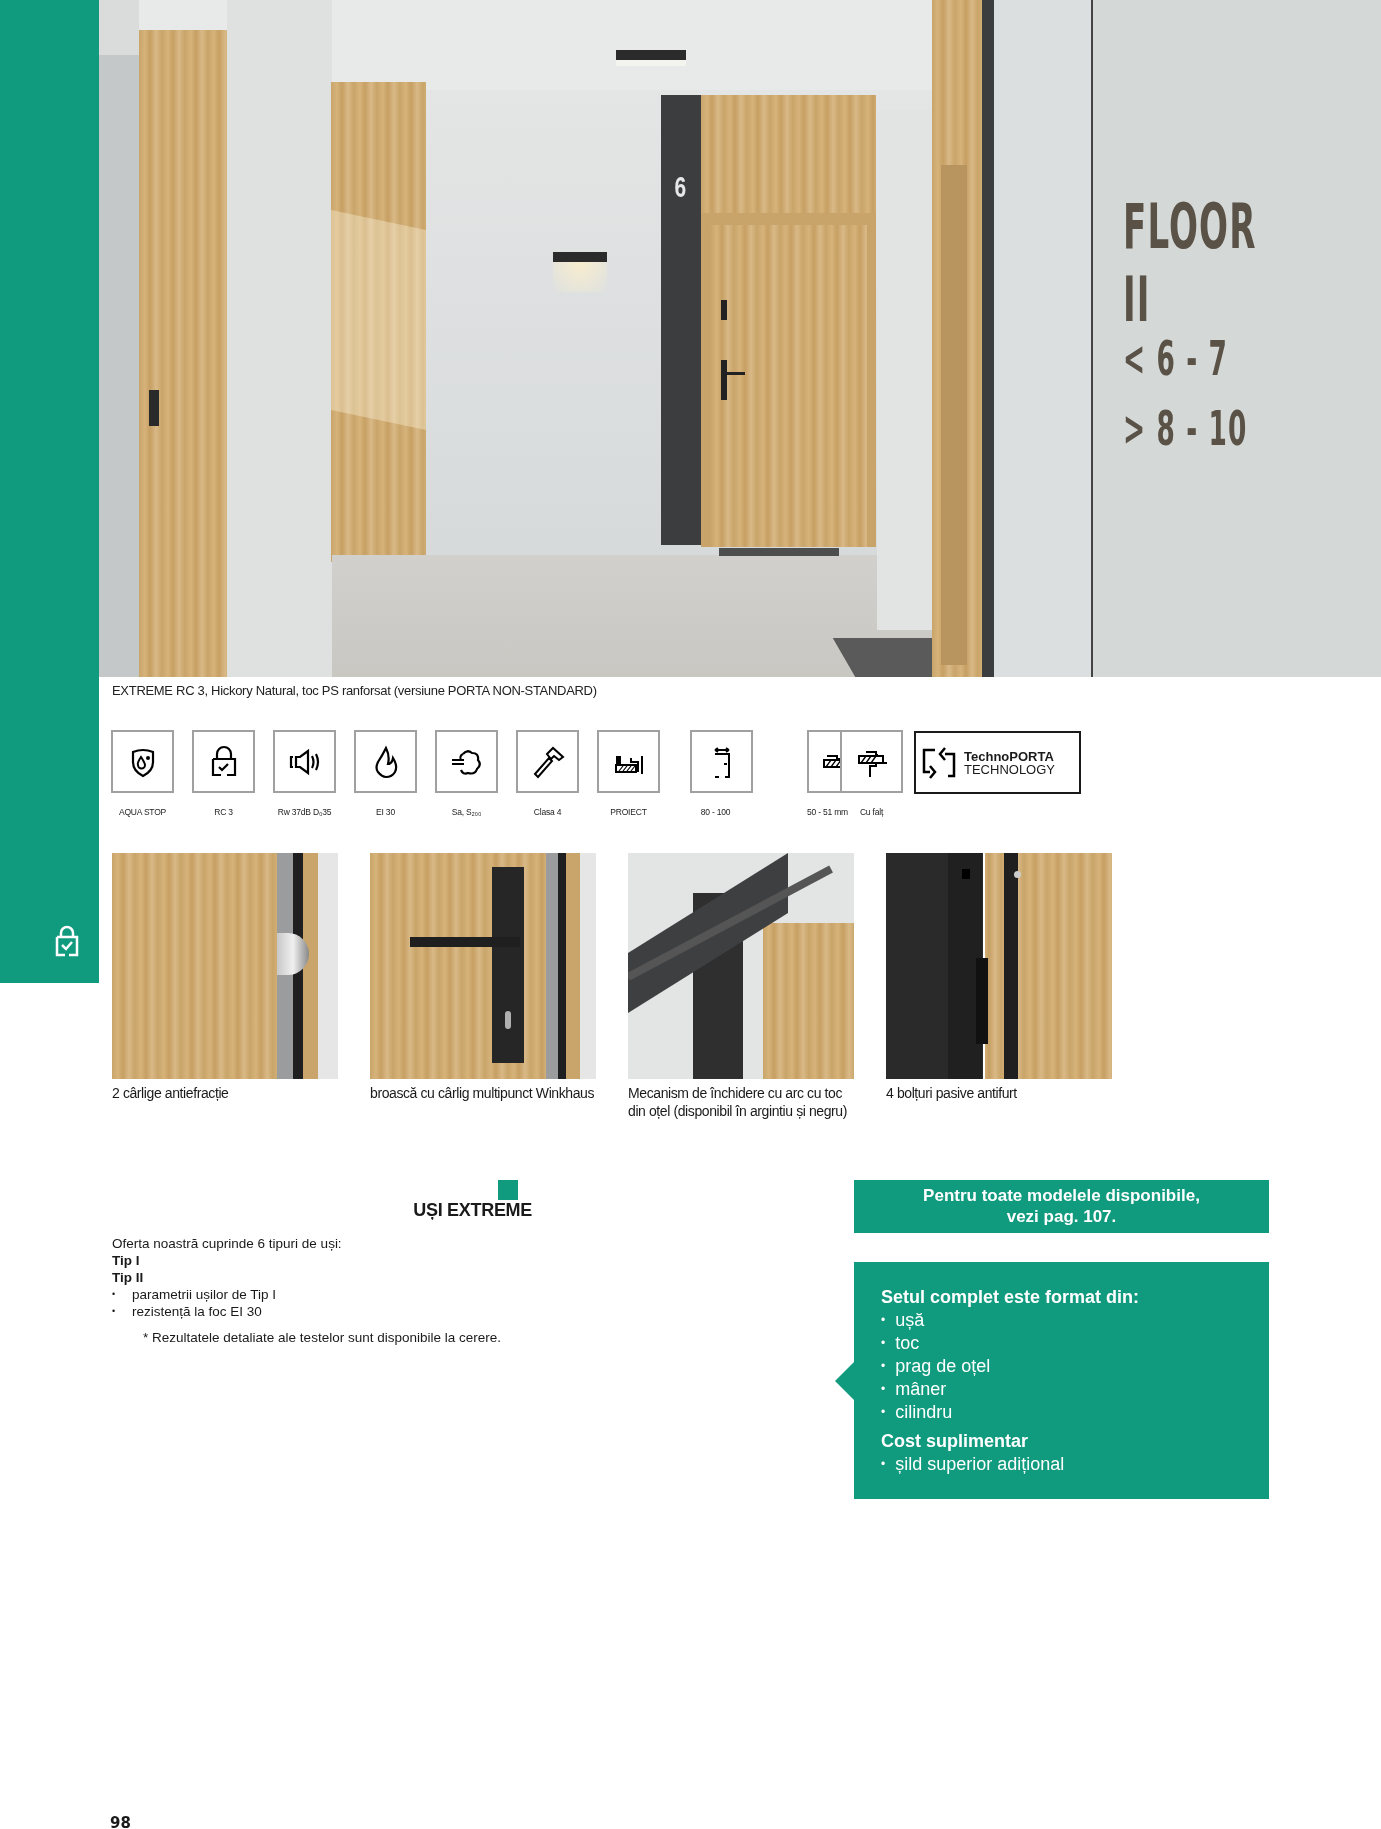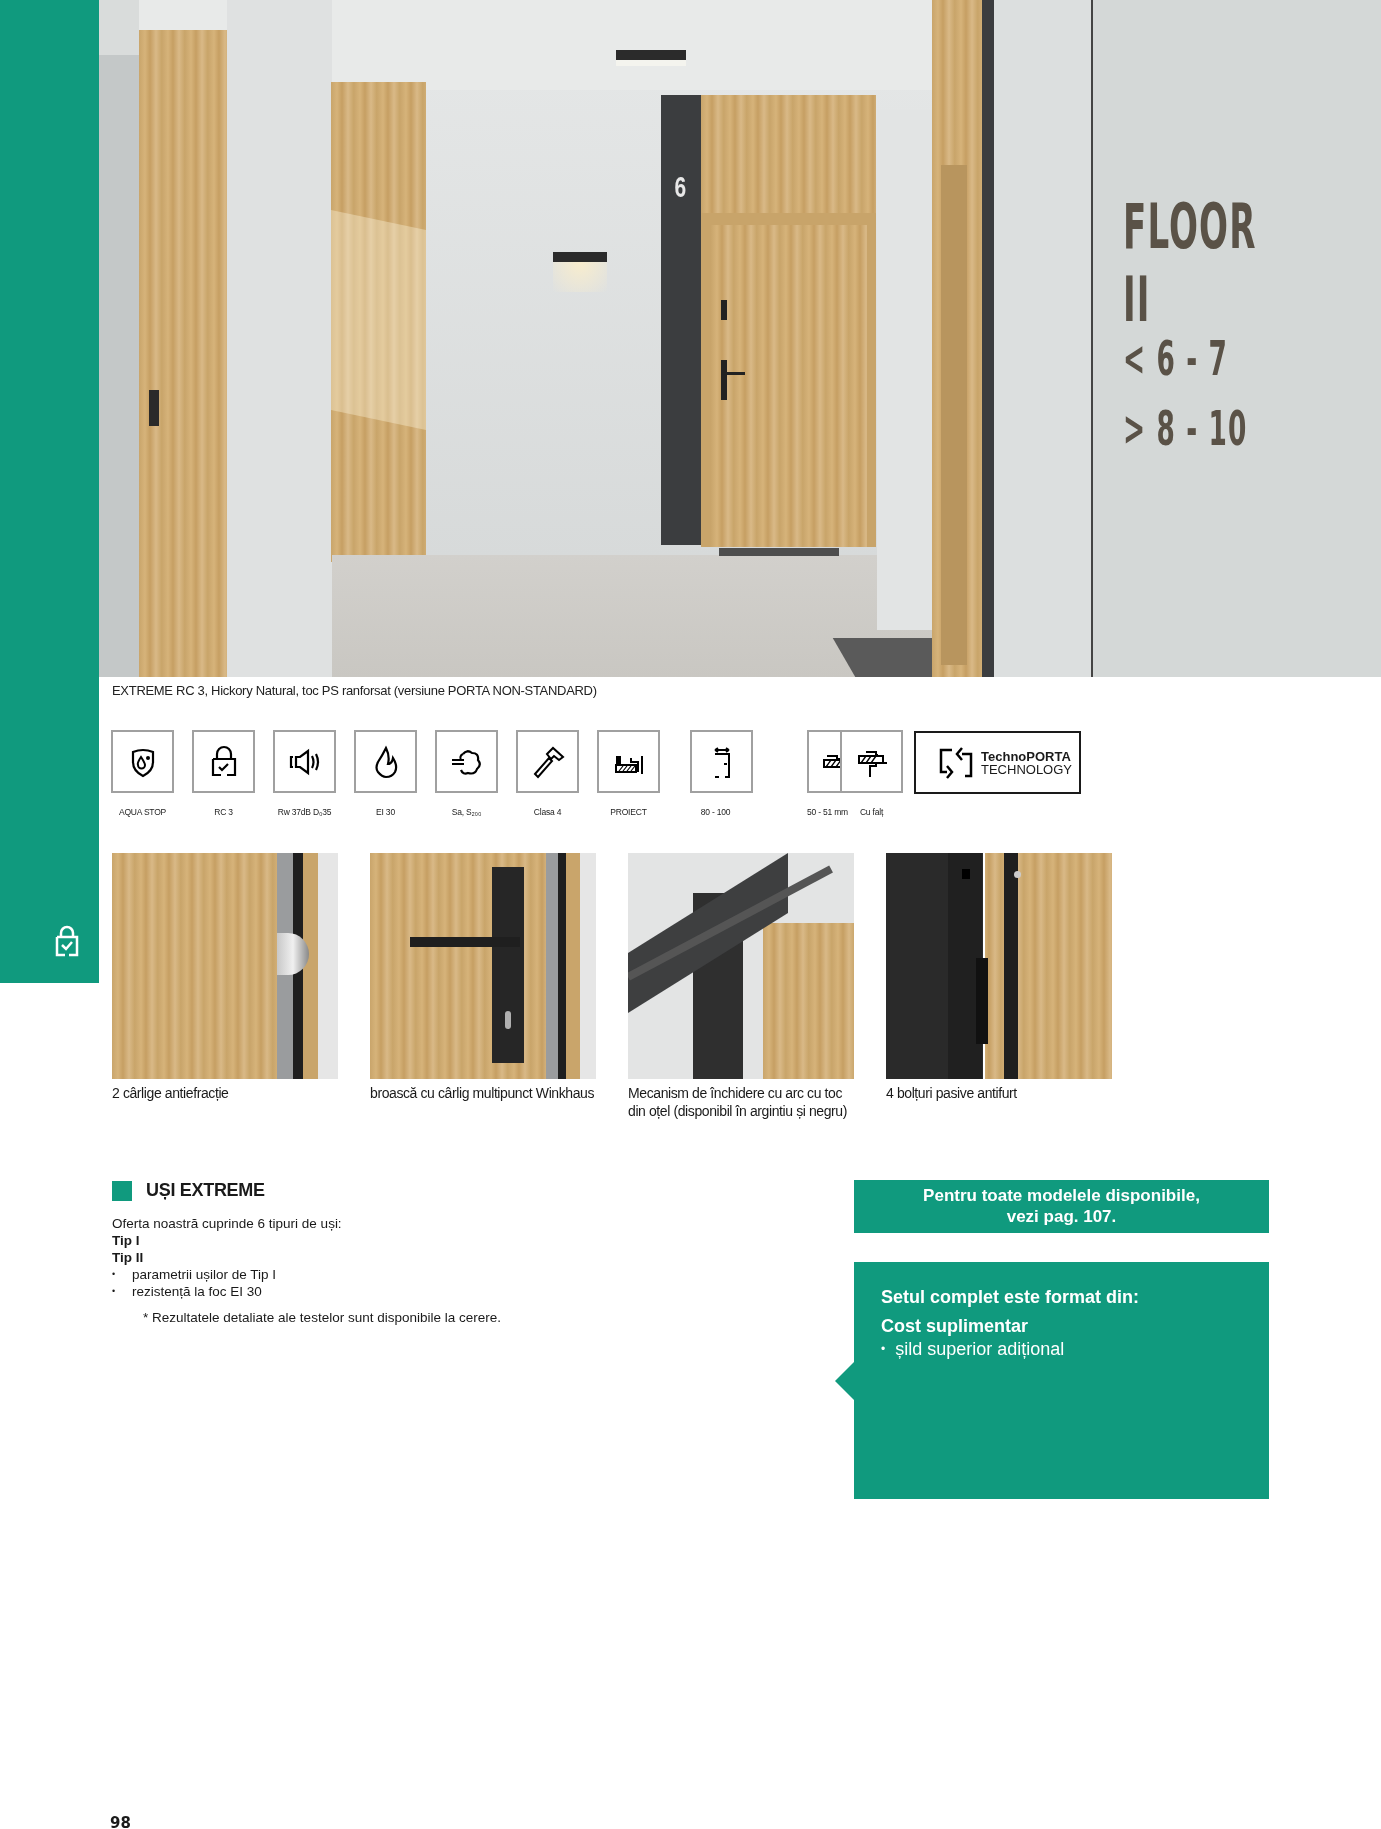--- a/index.html
+++ b/index.html
@@ -19,35 +19,35 @@
   .sign { position: absolute; color: #5a5247; font-family: "DejaVu Sans", sans-serif; font-weight: bold; transform: scaleX(0.55); transform-origin: left top; letter-spacing: 2px; }
 
   .caption { position: absolute; left: 112px; top: 683px; font-size: 13px; color: #222; letter-spacing: -0.3px; }
 
   
   .icon-row { position: absolute; left: 111px; top: 730px; }
   .feat { position: absolute; width: 63px; }
   .feat .box { width: 63px; height: 63px; border: 2px solid #a0a0a0; background: #fff; display: flex; align-items: center; justify-content: center; }
   .feat .box svg { width: 36px; height: 36px; }
   .feat .lbl { margin-top: 14px; font-size: 8.5px; text-align: center; color: #222; white-space: nowrap; letter-spacing: -0.2px; }
-  .techno { position: absolute; left: 914px; top: 731px; width: 167px; height: 63px; border: 2px solid #1a1a1a; display: flex; align-items: center; padding-left: 21px; }
+  .techno { position: absolute; left: 914px; top: 731px; width: 167px; height: 63px; border: 2px solid #1a1a1a; display: flex; align-items: center; padding-left: 4px; }
   .techno svg { width: 38px; height: 42px; }
   .techno .txt { margin-left: 6px; line-height: 13px; }
   .techno .t1 { font-size: 13px; font-weight: bold; }
   .techno .t2 { font-size: 13px; }
 
   
   .detail { position: absolute; top: 853px; width: 226px; }
   .detail .ph { width: 226px; height: 226px; position: relative; overflow: hidden; }
   .detail .ph div { position: absolute; }
   .detail .cap { margin-top: 5px; font-size: 14px; line-height: 18px; color: #1a1a1a; letter-spacing: -0.4px; }
 
   
   .section { position: absolute; left: 112px; top: 1180px; width: 420px; }
-  .section h2 { font-size: 18px; font-weight: bold; display: flex; align-items: flex-end; letter-spacing: -0.3px; }
+  .section h2 { font-size: 18px; font-weight: bold; display: flex; align-items: flex-end; letter-spacing: -0.3px; flex-direction: column; }
   .section h2 .sq { width: 20px; height: 20px; background: #109a7e; margin-right: 14px; }
   .section .intro { margin-top: 14px; font-size: 13.5px; line-height: 17px; }
   .section .tip { font-size: 13.5px; font-weight: bold; line-height: 17px; }
   .section ul { list-style: none; }
   .section li { font-size: 13.5px; line-height: 17px; position: relative; padding-left: 20px; }
   .section li::before { content: "•"; position: absolute; left: 0; font-size: 9px; }
   .section .note { margin-top: 9px; font-size: 13.5px; line-height: 17px; text-align: center; }
 
   .greenbox1 { position: absolute; left: 854px; top: 1180px; width: 415px; height: 53px; background: #109a7e; color: #fff; text-align: center; font-size: 17px; font-weight: bold; line-height: 21px; padding-top: 5px; }
   .greenbox2 { position: absolute; left: 854px; top: 1262px; width: 415px; height: 237px; background: #109a7e; color: #fff; padding: 24px 0 0 27px; }
@@ -297,19 +297,26 @@
   <div class="note">* Rezultatele detaliate ale testelor sunt disponibile la cerere.</div>
 </div>
 
 <div class="greenbox1">
   <div>Pentru toate modelele disponibile,</div>
   <div>vezi pag. 107.</div>
 </div>
 
 <div class="greenbox2">
   <div class="h">Setul complet este format din:</div>
+  <ul>
+    <li><span class="dot">•</span><span>ușă</span></li>
+    <li><span class="dot">•</span><span>toc</span></li>
+    <li><span class="dot">•</span><span>prag de oțel</span></li>
+    <li><span class="dot">•</span><span>mâner</span></li>
+    <li><span class="dot">•</span><span>cilindru</span></li>
+  </ul>
   <div class="h h2">Cost suplimentar</div>
   <ul>
     <li><span class="dot">•</span><span>șild superior adițional</span></li>
   </ul>
 </div>
 
 <div class="pagenum">98</div>
 
 </body></html>

